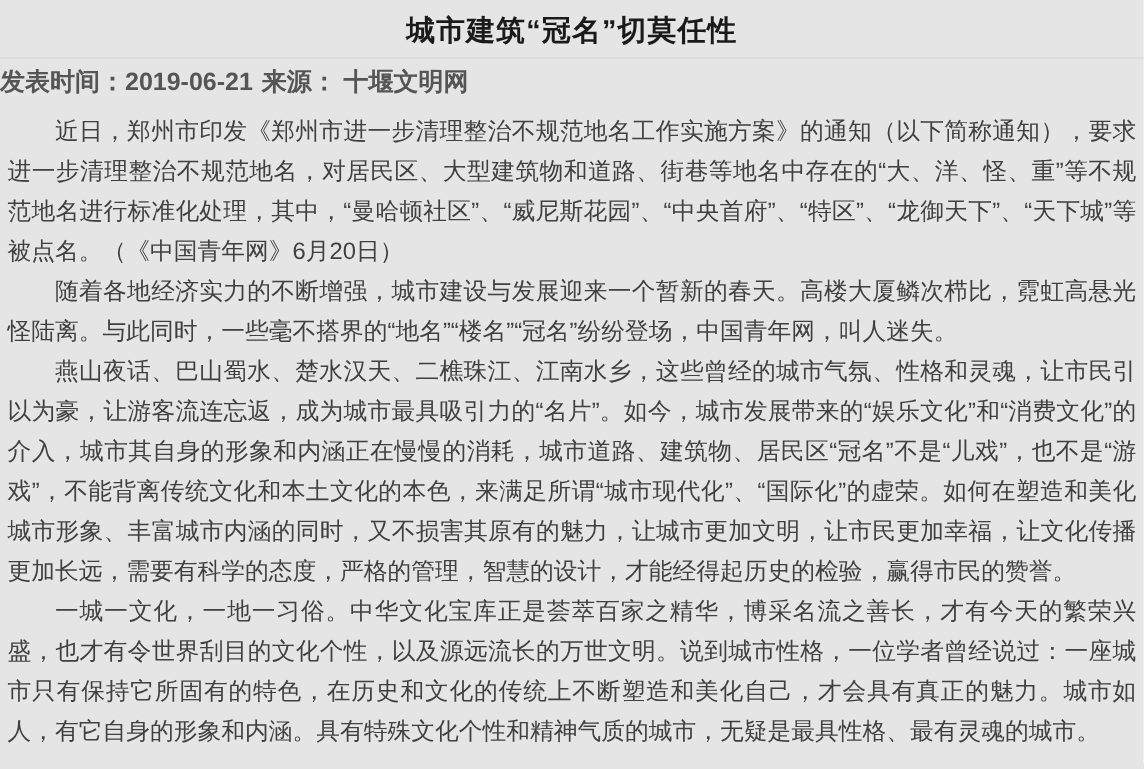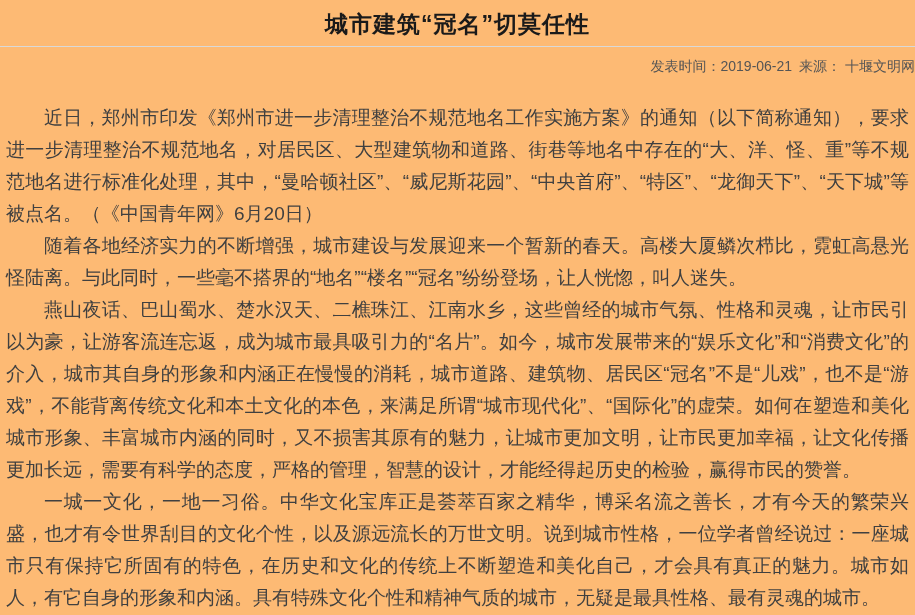--- a/index.html
+++ b/index.html
@@ -5,50 +5,51 @@
   html, body {
     margin: 0;
     padding: 0;
     background: #ffffff;
     font-family: "Liberation Sans", "DejaVu Sans", sans-serif;
   }
   .page {
     width: 915px;
     height: 615px;
     overflow: hidden;
-    background: #fdba74;
+    background: #e5e5e5;
     box-sizing: border-box;
   }
   .title {
     margin: 9px 0 0 0;
     text-align: center;
     font-size: 23px;
     line-height: 30px;
     font-weight: bold;
     color: #1a1a1a;
     letter-spacing: 1px;
   }
   .divider {
     border: none;
     border-top: 1px solid #d9d9d9;
     margin: 7px 0 0 0;
     height: 0;
   }
   .meta {
-    text-align: right;
-    font-size: 14px;
+    text-align: left;
+    font-size: 20px;
     line-height: 16px;
     color: #555555;
     padding: 11px 0 0 0;
+    font-weight: bold;
   }
   .meta .source-part {
     margin-left: 7px;
   }
   .body {
-    margin-top: 28px;
+    margin-top: 16px;
     padding: 0 6px;
     font-size: 19px;
     line-height: 32px;
     color: #404040;
     text-align: justify;
   }
   .body p {
     margin: 0;
     text-indent: 2em;
     word-break: break-all;
@@ -62,18 +63,18 @@
   <h1 class="title">城市建筑“冠名”切莫任性</h1>
 
   <hr class="divider">
 
   <div class="meta">
     <span>发表时间：2019-06-21</span><span class="source-part">来源： 十堰文明网</span>
   </div>
 
   <div class="body">
     <p>近日，郑州市印发《郑州市进一步清理整治不规范地名工作实施方案》的通知（以下简称通知），要求进一步清理整治不规范地名，对居民区、大型建筑物和道路、街巷等地名中存在的“大、洋、怪、重”等不规范地名进行标准化处理，其中，“曼哈顿社区”、“威尼斯花园”、“中央首府”、“特区”、“龙御天下”、“天下城”等被点名。（《中国青年网》6月20日）</p>
-    <p>随着各地经济实力的不断增强，城市建设与发展迎来一个暂新的春天。高楼大厦鳞次栉比，霓虹高悬光怪陆离。与此同时，一些毫不搭界的“地名”“楼名”“冠名”纷纷登场，让人恍惚，叫人迷失。</p>
+    <p>随着各地经济实力的不断增强，城市建设与发展迎来一个暂新的春天。高楼大厦鳞次栉比，霓虹高悬光怪陆离。与此同时，一些毫不搭界的“地名”“楼名”“冠名”纷纷登场，中国青年网，叫人迷失。</p>
     <p>燕山夜话、巴山蜀水、楚水汉天、二樵珠江、江南水乡，这些曾经的城市气氛、性格和灵魂，让市民引以为豪，让游客流连忘返，成为城市最具吸引力的“名片”。如今，城市发展带来的“娱乐文化”和“消费文化”的介入，城市其自身的形象和内涵正在慢慢的消耗，城市道路、建筑物、居民区“冠名”不是“儿戏”，也不是“游戏”，不能背离传统文化和本土文化的本色，来满足所谓“城市现代化”、“国际化”的虚荣。如何在塑造和美化城市形象、丰富城市内涵的同时，又不损害其原有的魅力，让城市更加文明，让市民更加幸福，让文化传播更加长远，需要有科学的态度，严格的管理，智慧的设计，才能经得起历史的检验，赢得市民的赞誉。</p>
     <p>一城一文化，一地一习俗。中华文化宝库正是荟萃百家之精华，博采名流之善长，才有今天的繁荣兴盛，也才有令世界刮目的文化个性，以及源远流长的万世文明。说到城市性格，一位学者曾经说过：一座城市只有保持它所固有的特色，在历史和文化的传统上不断塑造和美化自己，才会具有真正的魅力。城市如人，有它自身的形象和内涵。具有特殊文化个性和精神气质的城市，无疑是最具性格、最有灵魂的城市。</p>
   </div>
 
 </div>
 
 </body></html>

